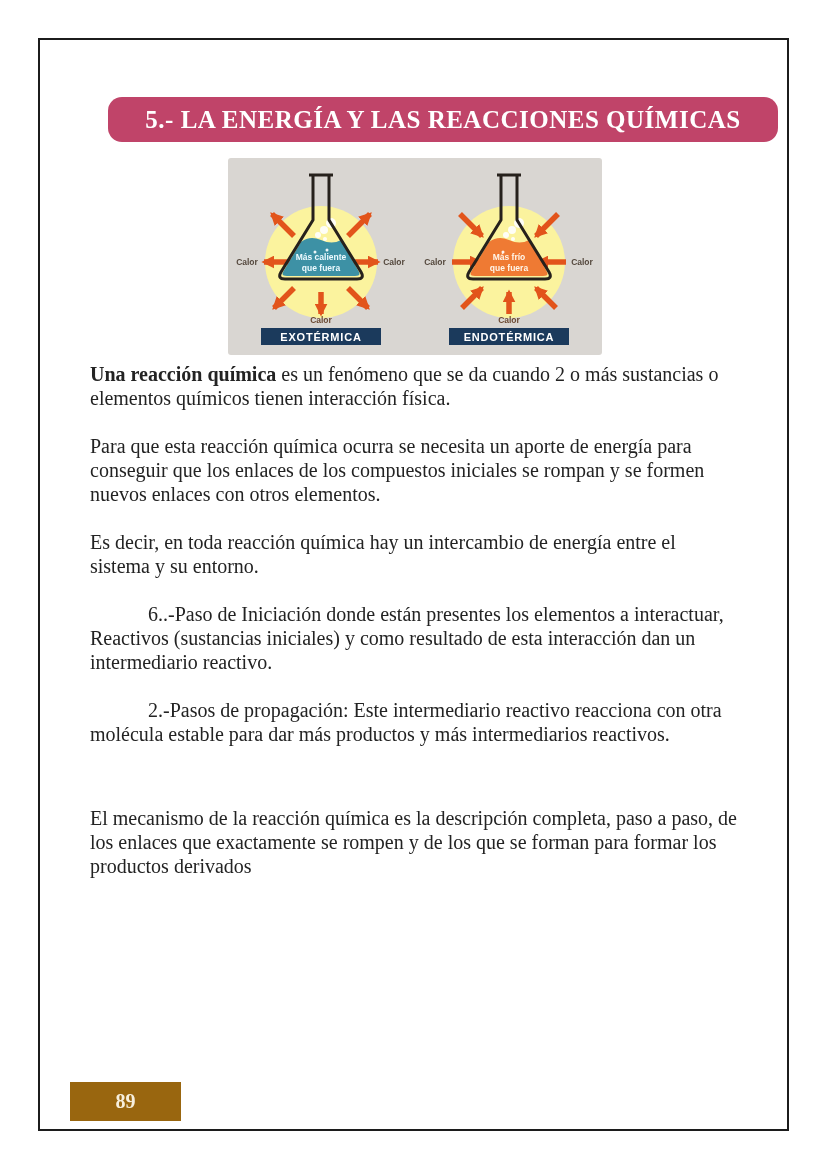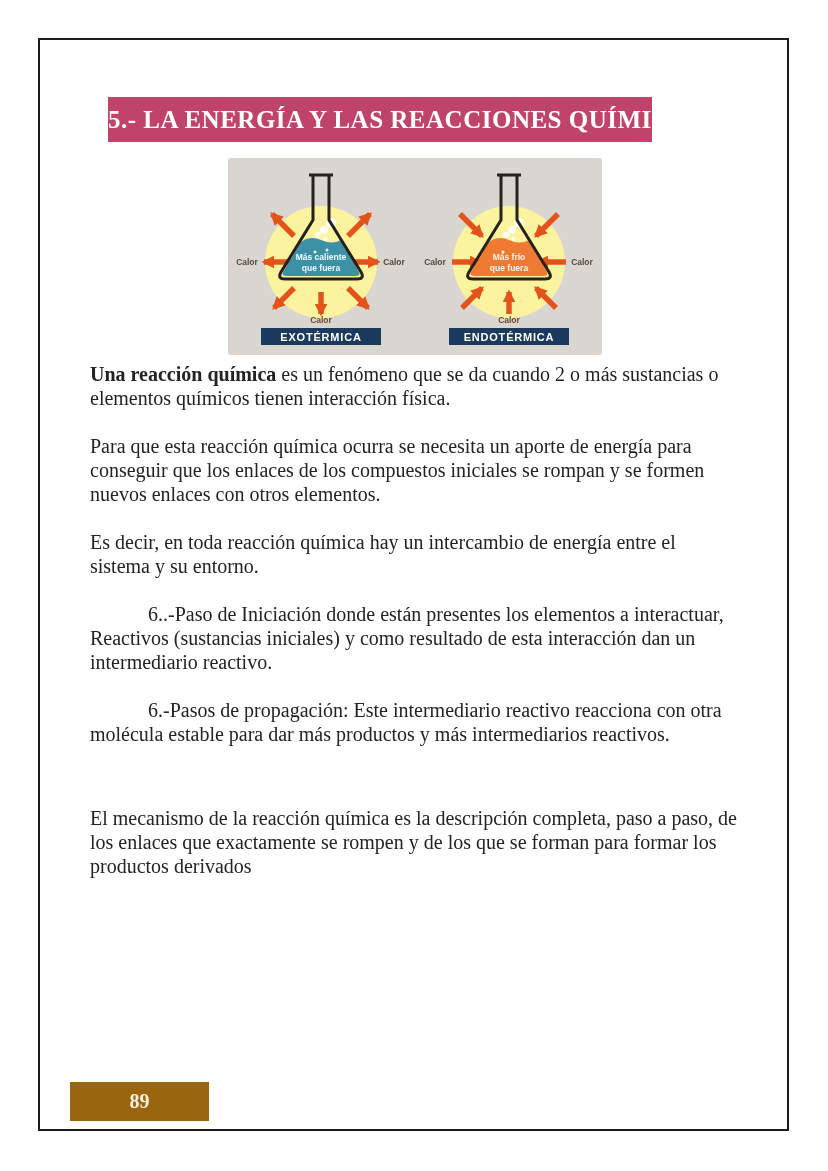--- a/index.html
+++ b/index.html
@@ -5,43 +5,44 @@
   html,body{margin:0;padding:0;}
   body{
     width:828px;height:1171px;background:#ffffff;position:relative;
     font-family:"Liberation Serif","DejaVu Serif",serif;overflow:hidden;
   }
   .page-frame{
     position:absolute;left:38px;top:38px;width:751px;height:1093px;
     border:2px solid #1c1c1c;box-sizing:border-box;background:#ffffff;
   }
   .title-banner{
-    position:absolute;left:108px;top:97px;width:544px;height:45px;
+    position:absolute;left:108px;top:97px;width:670px;height:45px;
     background:#c04469;color:#ffffff;text-align:center;line-height:45px;
     font-size:25px;font-weight:bold;letter-spacing:0.5px;white-space:nowrap;
     font-family:"Liberation Serif","DejaVu Serif",serif;
+    border-radius:14px;
   }
   .figure-wrap{
     position:absolute;left:228px;top:158px;width:374px;height:197px;
     background:#d9d6d2;border-radius:3px;
   }
   .figure-wrap svg{display:block;margin-top:4px;}
   .flask-caption{
     font-family:"Liberation Sans","DejaVu Sans",sans-serif;
     font-weight:bold;
   }
   .body-text{
     position:absolute;left:90px;top:362px;width:650px;
     font-size:20px;line-height:24px;color:#232323;
   }
   .body-text p{margin:0 0 24px 0;}
   .body-text p.indent{text-indent:58px;}
   .body-text p.extra-gap{margin-top:60px;}
   .page-number-badge{
-    position:absolute;left:70px;top:1082px;width:139px;height:39px;
+    position:absolute;left:70px;top:1082px;width:111px;height:39px;
     background:#99660f;color:#f7efdd;font-weight:bold;font-size:20px;
     text-align:center;line-height:39px;
     font-family:"Liberation Serif","DejaVu Serif",serif;
   }
 </style>
 </head>
 <body>
 
 <div class="page-frame"></div>
 
@@ -141,20 +142,20 @@
 <div class="body-text">
   <p><strong>Una reacción química</strong><span> es un fenómeno que se da cuando 2 o más sustancias o elementos químicos tienen interacción física.</span></p>
 
   <p>Para que esta reacción química ocurra se necesita un aporte de energía para conseguir que los enlaces de los compuestos iniciales se rompan y se formen nuevos enlaces con otros elementos.</p>
 
   <p>Es decir, en toda reacción química hay un intercambio de energía entre el sistema y su entorno.</p>
 
 
   <p class="indent">6..-Paso de Iniciación donde están presentes los elementos a interactuar, Reactivos (sustancias iniciales) y como resultado de esta interacción dan un intermediario reactivo.</p>
 
-  <p class="indent">6.-Pasos de propagación: Este intermediario reactivo reacciona con otra molécula estable para dar más productos y más intermediarios reactivos.</p>
+  <p class="indent">2.-Pasos de propagación: Este intermediario reactivo reacciona con otra molécula estable para dar más productos y más intermediarios reactivos.</p>
 
 
   <p class="extra-gap">El mecanismo de la reacción química es la descripción completa, paso a paso, de los enlaces que exactamente se rompen y de los que se forman para formar los productos derivados</p>
 
 </div>
 
 <div class="page-number-badge">89</div>
 
 </body></html>

